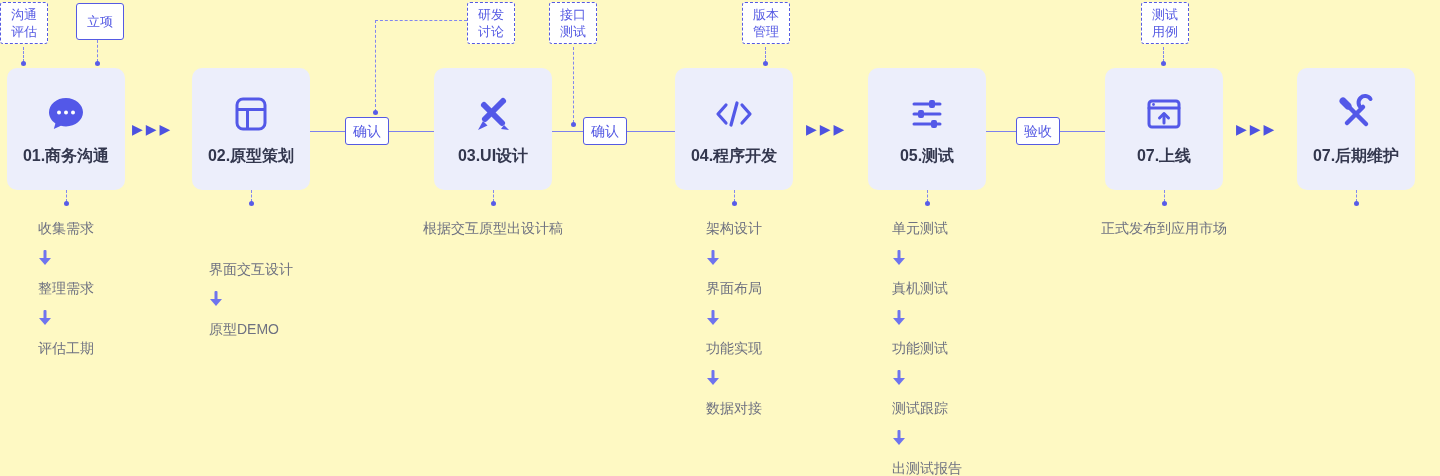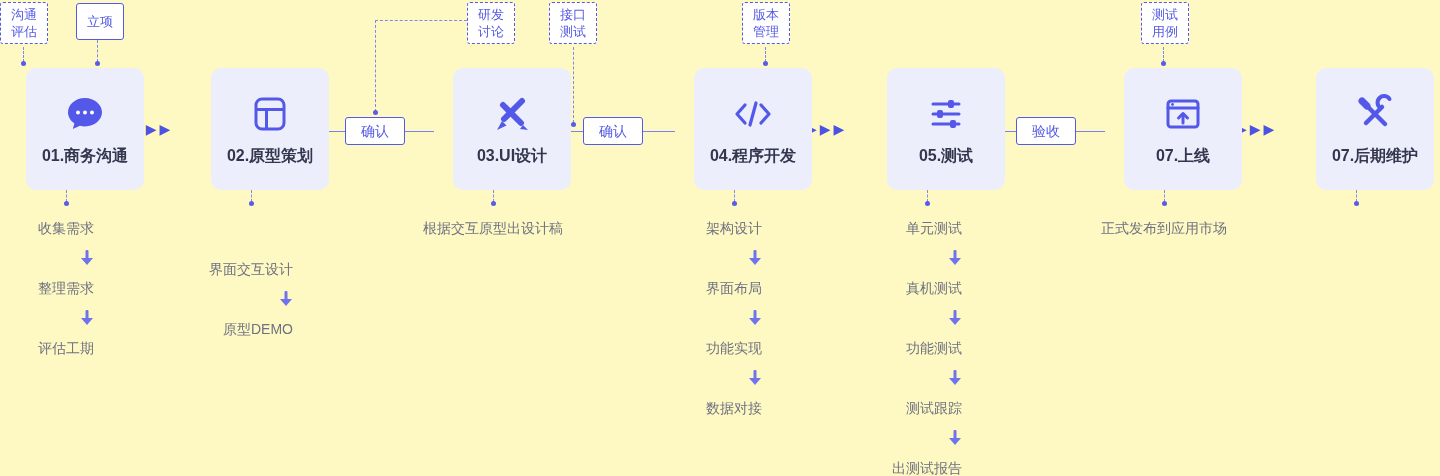--- a/index.html
+++ b/index.html
@@ -4,50 +4,50 @@
 <style>
   html,body{margin:0;padding:0;background:#fff;}
   .canvas{
     position:relative;width:1440px;height:476px;background:#fef9c3;
     font-family:"Liberation Sans",sans-serif;overflow:hidden;
   }
   
   .card{
     position:absolute;top:68px;width:118px;height:122px;background:#eceefb;
     border-radius:10px;display:flex;flex-direction:column;align-items:center;
-    justify-content:center;gap:9px;margin-left:19px;
+    justify-content:center;gap:9px;
   }
   .card .stage-label{font-size:16px;font-weight:600;color:#33374e;white-space:nowrap;}
   .icon-wrap{width:46px;height:46px;display:flex;align-items:center;justify-content:center;}
   
   .tag{
     position:absolute;background:#fff;border:1px dashed #555ae3;color:#555ae3;
     font-size:13px;line-height:17px;text-align:center;padding:3px 7px;border-radius:3px;
     white-space:pre-line;box-sizing:border-box;
   }
   .tag.solid{border-style:solid;padding:9px 10px;}
   
   .gate{
-    position:absolute;top:117px;width:60px;height:28px;background:#fff;
+    position:absolute;top:117px;width:44px;height:28px;background:#fff;
     border:1px solid #555ae3;color:#555ae3;font-size:14px;line-height:26px;
     text-align:center;border-radius:3px;box-sizing:border-box;
   }
   
   .hline{position:absolute;top:131px;height:0;border-top:1px solid #7d81ee;}
   .vdash{position:absolute;width:0;border-left:1px dashed #8286ef;}
   .hdash{position:absolute;height:0;border-top:1px dashed #8286ef;}
   .dot{position:absolute;width:5px;height:5px;border-radius:50%;background:#585ce8;}
   
   .tri{
     position:absolute;top:120px;color:#4d52e0;font-size:14px;line-height:18px;
     letter-spacing:3px;white-space:nowrap;
   }
   
   .substeps{
-    position:absolute;top:218px;display:flex;flex-direction:column;align-items:flex-end;
+    position:absolute;top:218px;display:flex;flex-direction:column;align-items:flex-start;
     row-gap:10px;transform:translateX(-50%);
   }
   .sub{font-size:14px;line-height:20px;color:#6e7181;white-space:nowrap;}
   .darr{position:relative;width:14px;height:20px;}
   .darr::before{
     content:"";position:absolute;left:50%;transform:translateX(-50%);
     top:2px;width:3px;height:9px;background:#6f74ee;border-radius:1px;
   }
   .darr::after{
     content:"";position:absolute;left:50%;transform:translateX(-50%);top:10px;

